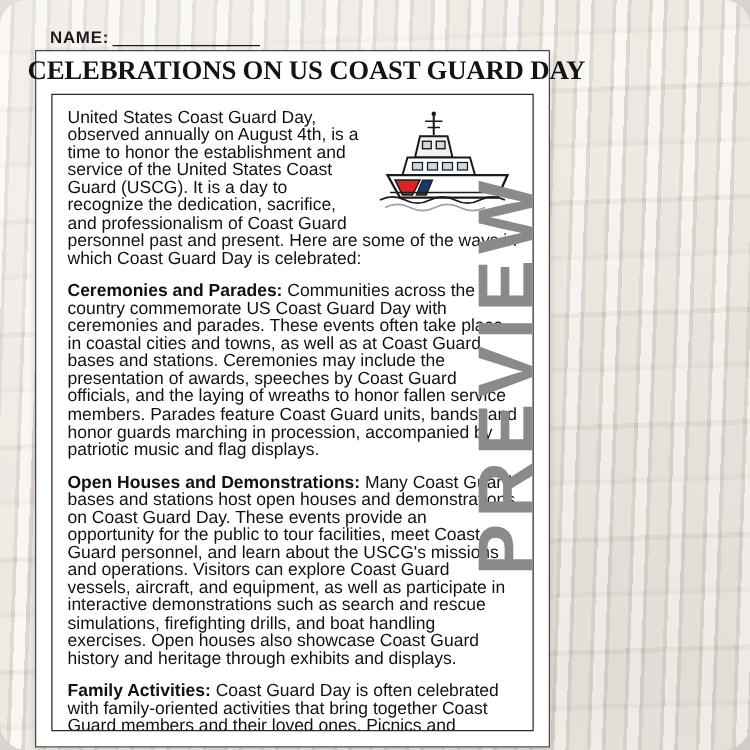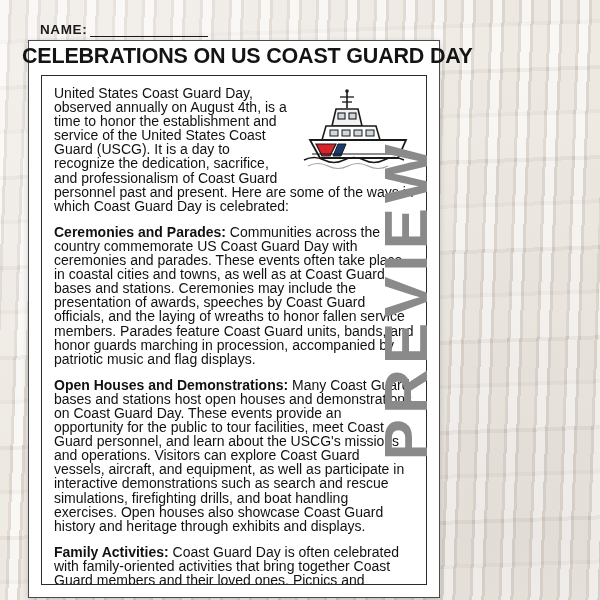--- a/index.html
+++ b/index.html
@@ -32,20 +32,21 @@
       repeating-linear-gradient(178deg,
         #efeae4 0px,
         #efeae4 40px,
         #e4ded7 40px,
         #e4ded7 44px,
         #f3efe9 44px,
         #f3efe9 86px,
         #ddd6cd 86px,
         #ddd6cd 90px),
       #ece7e0;
+    border-radius: 21px;
   }
   #stage:after {
     content: "";
     position: absolute;
     inset: 0;
     pointer-events: none;
     background:
       radial-gradient(circle at 18% 12%, rgba(255,255,255,0.35), rgba(255,255,255,0) 55%),
       radial-gradient(circle at 85% 88%, rgba(120,110,100,0.10), rgba(0,0,0,0) 60%);
   }
@@ -97,21 +98,21 @@
     position: absolute;
     top: 44px;
     left: 22px;
     width: 470px;
     font-size: 21.5px;
     font-weight: 700;
     color: #141414;
     letter-spacing: -0.2px;
     white-space: nowrap;
     z-index: 5;
-    font-family: Liberation Sans, sans-serif;
+    font-family: Liberation Serif, serif;
   }
 
   .content-box {
     position: absolute;
     top: 34px;
     left: 12px;
     width: 386px;
     height: 510px;
     border: 1px solid #2b2b2b;
     box-sizing: border-box;

